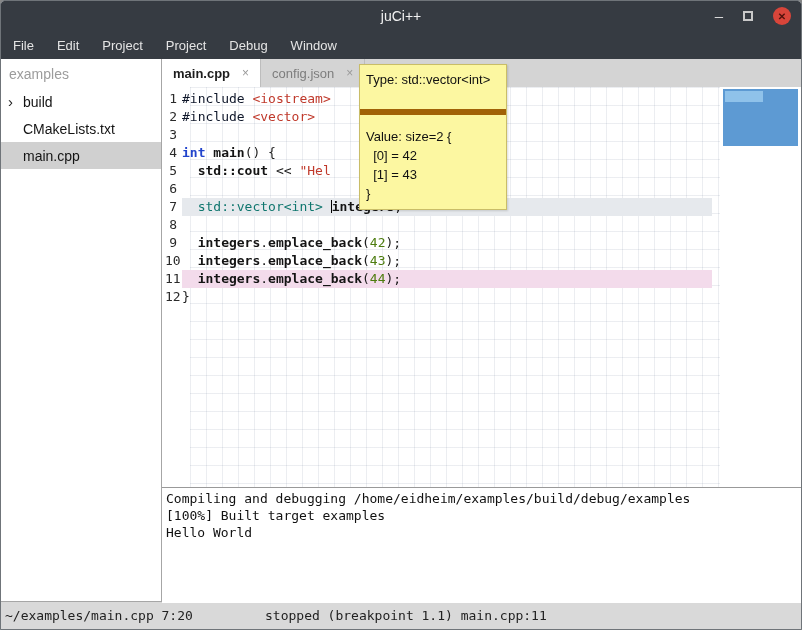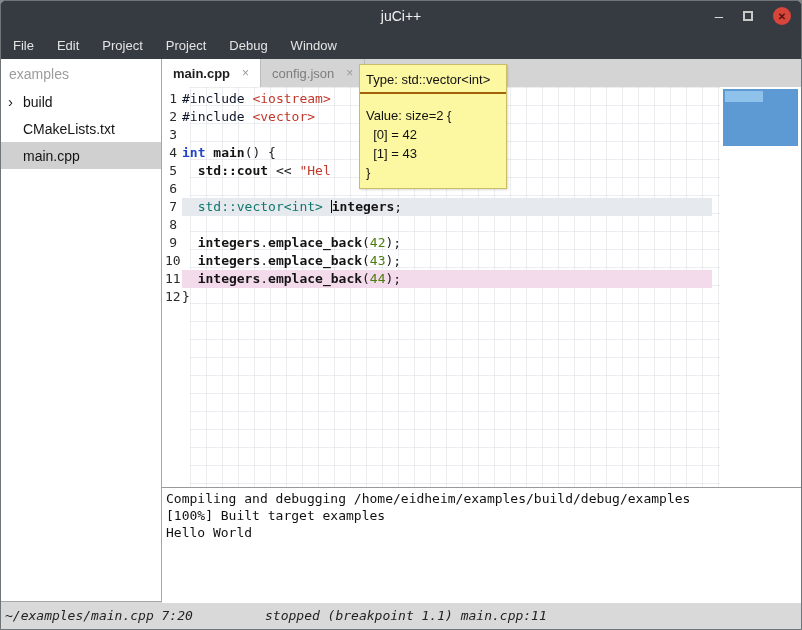--- a/index.html
+++ b/index.html
@@ -82,29 +82,29 @@
   
   .output { height:116px; flex:none; border-top:1px solid #999;
             background:#fff; font-family:"DejaVu Sans Mono", monospace;
             font-size:13px; line-height:17px; padding:2px 4px; color:#111;
             overflow:hidden; }
   .out-line { white-space:pre; }
 
   
   .statusbar { height:28px; flex:none; background:#d9d9d9;
                border-top:1px solid #a6a6a6; display:flex; align-items:center;
-               font-family:"DejaVu Sans Mono", monospace; font-size:13px; color:#222;font-style:italic; }
+               font-family:"DejaVu Sans Mono", monospace; font-size:13px; color:#222; }
   .status-left { padding-left:4px; width:264px; flex:none; white-space:pre; }
   .status-mid { white-space:pre; }
 
   
   .tooltip { position:absolute; left:358px; top:63px; width:148px;
              background:#fcf7a1; border:1px solid #c9bd68; z-index:10;
              font-size:13px; color:#111; box-shadow:1px 1px 2px rgba(0,0,0,0.15); }
-  .tt-type { padding:5px 6px 3px 6px; border-bottom:2px solid #a16207; }
+  .tt-type { padding:5px 6px 20px 6px; border-bottom:6px solid #a16207; }
   .tt-value { padding:12px 6px 6px 6px; }
   .tt-line { white-space:pre; line-height:19px; }
 </style>
 </head>
 <body>
 
 <div class="window">
 
   <div class="titlebar">
     <div class="title">juCi++</div>

